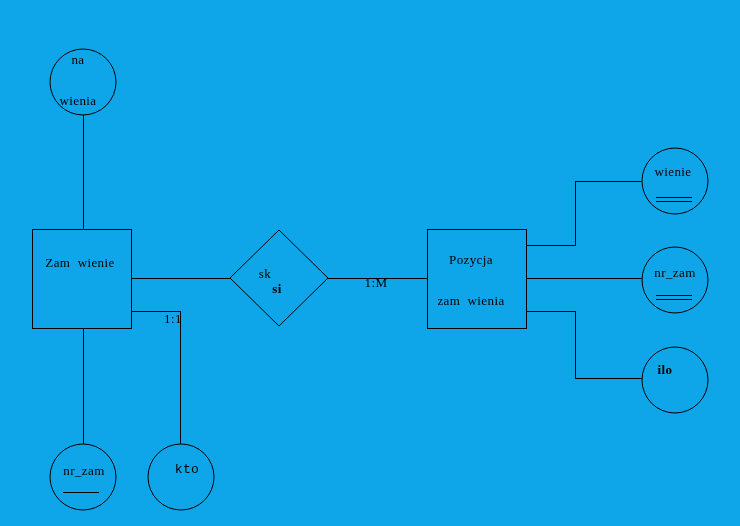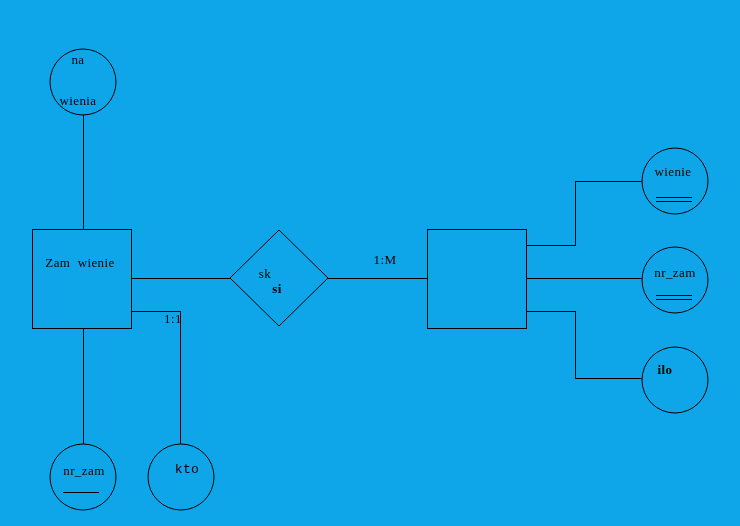--- a/index.html
+++ b/index.html
@@ -57,22 +57,26 @@
     <div>wienia</div>
   </div>
 
   <div class="label" style="left:80px;top:263px;text-align:center;">Zam  wienie</div>
 
   <div class="label" style="left:173px;top:271px;margin-top:48px;">1:1</div>
 
   <div class="label" style="left:265px;top:274px;">sk</div>
   <div class="label" style="left:277px;top:289px;font-weight:bold;">si</div>
 
-  <div class="label" style="left:376px;top:260px;margin-left:9px;">1:M</div>
+  <div class="label" style="left:376px;top:283px;">1:M</div>
 
+  <div class="label" style="left:471px;top:280px;">
+    <div>Pozycja</div>
+    <div>zam  wienia</div>
+  </div>
 
   <div class="label" style="left:673px;top:172px;">wienie</div>
 
   <div class="label" style="left:675px;top:273px;">nr_zam</div>
 
   <div class="label" style="left:665px;top:370px;font-weight:bold;">ilo</div>
 
   <div class="label" style="left:84px;top:471px;">nr_zam</div>
 
   <div class="label" style="left:187px;top:470px;font-family:Liberation Mono, monospace;">kto</div>

